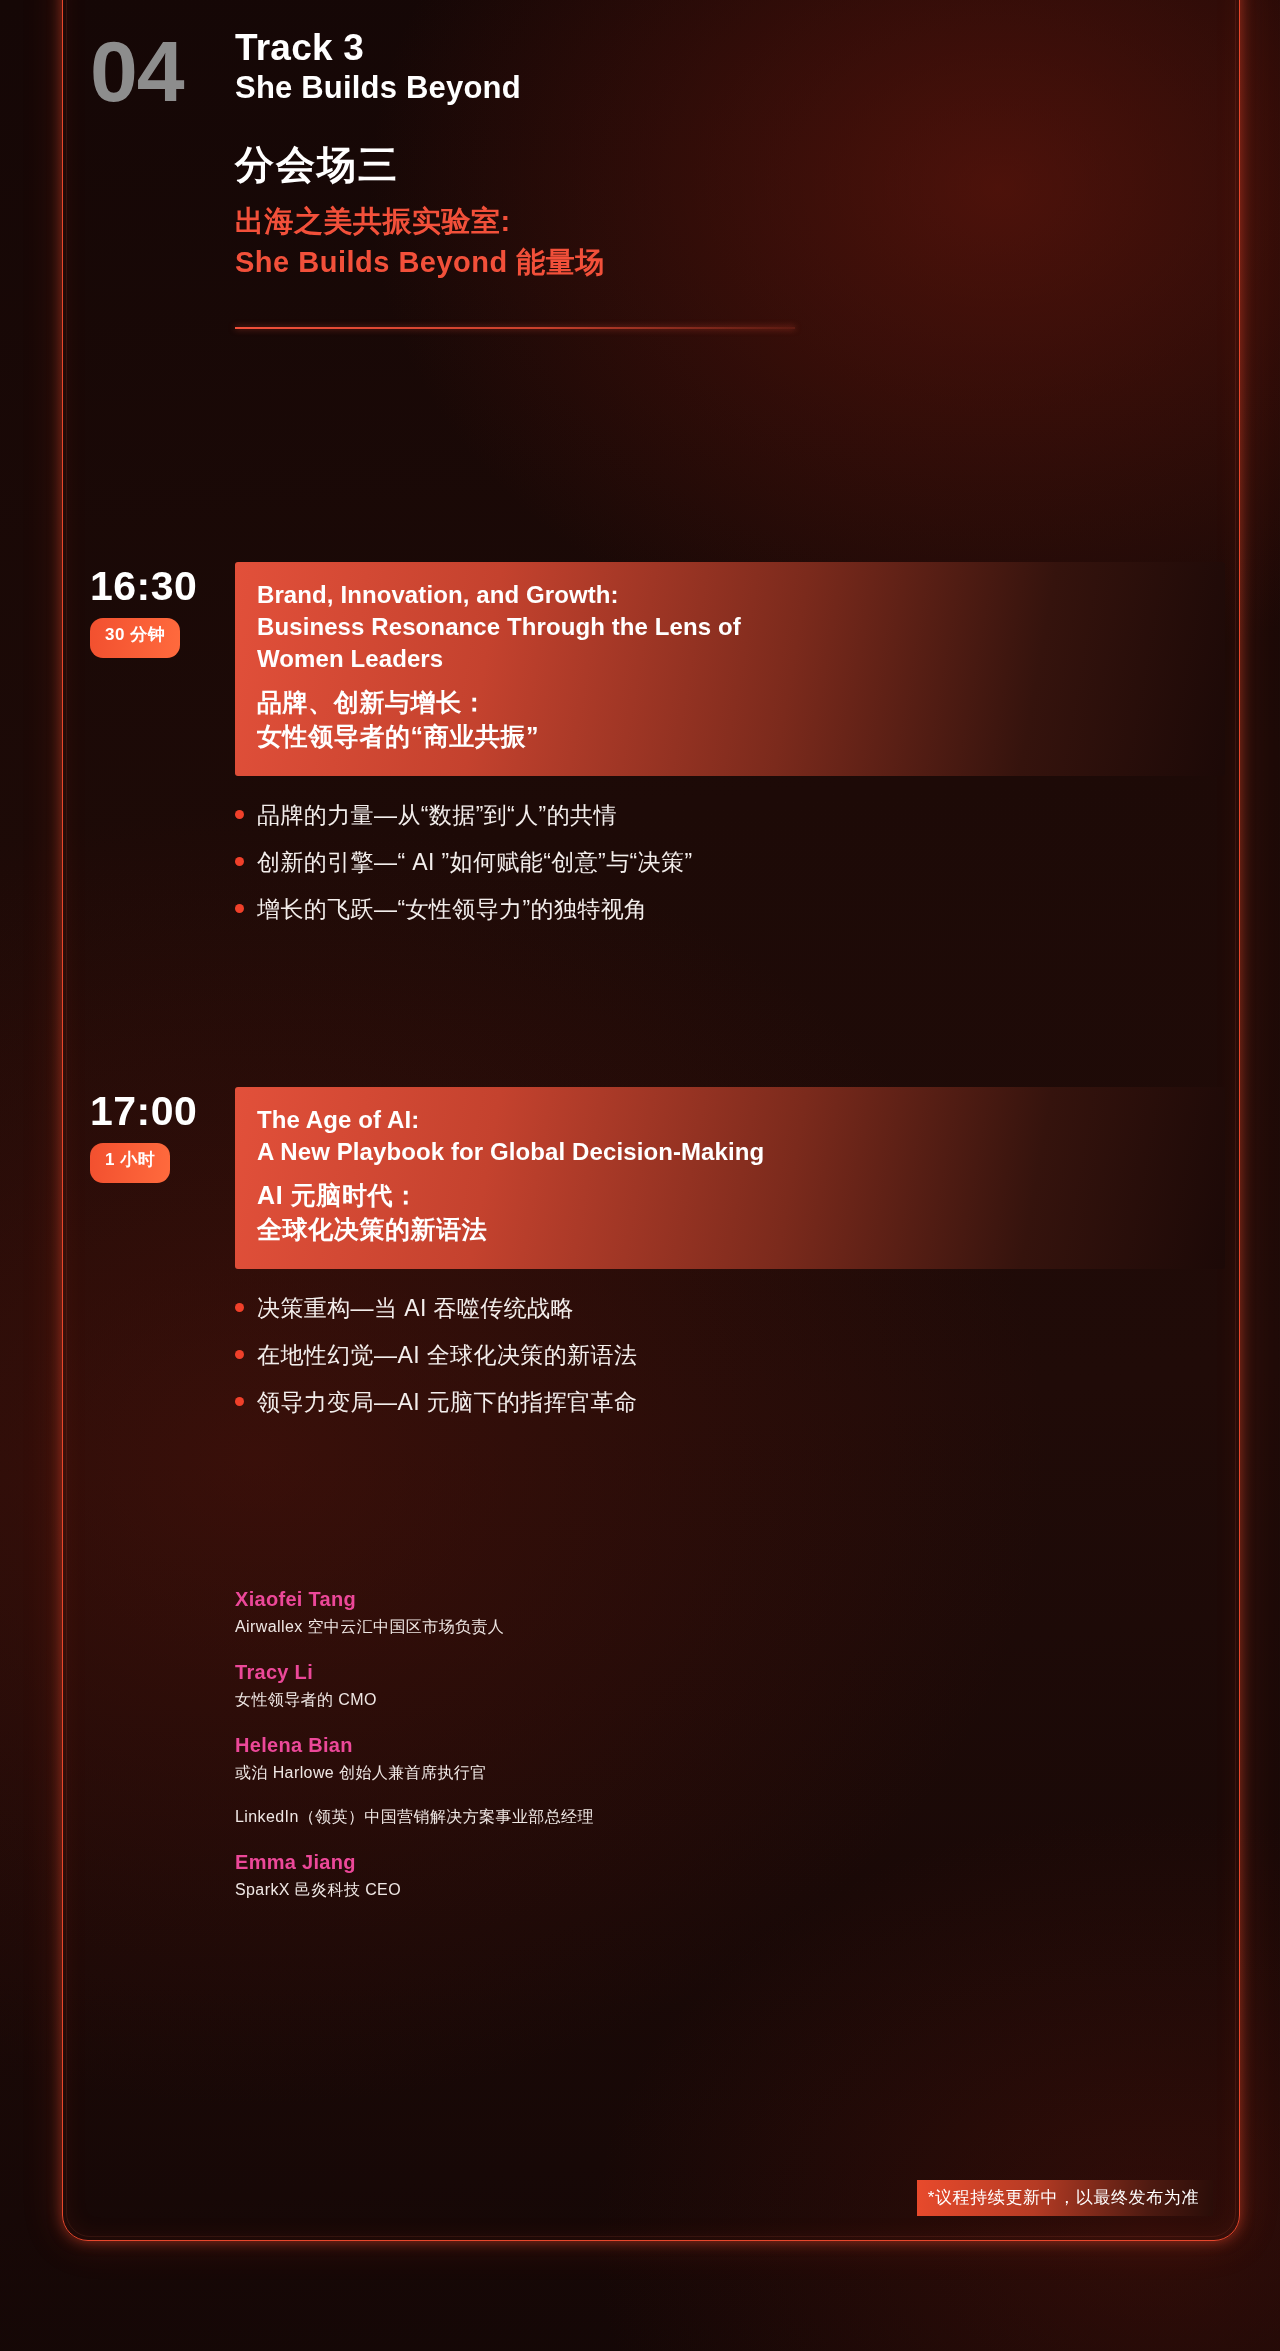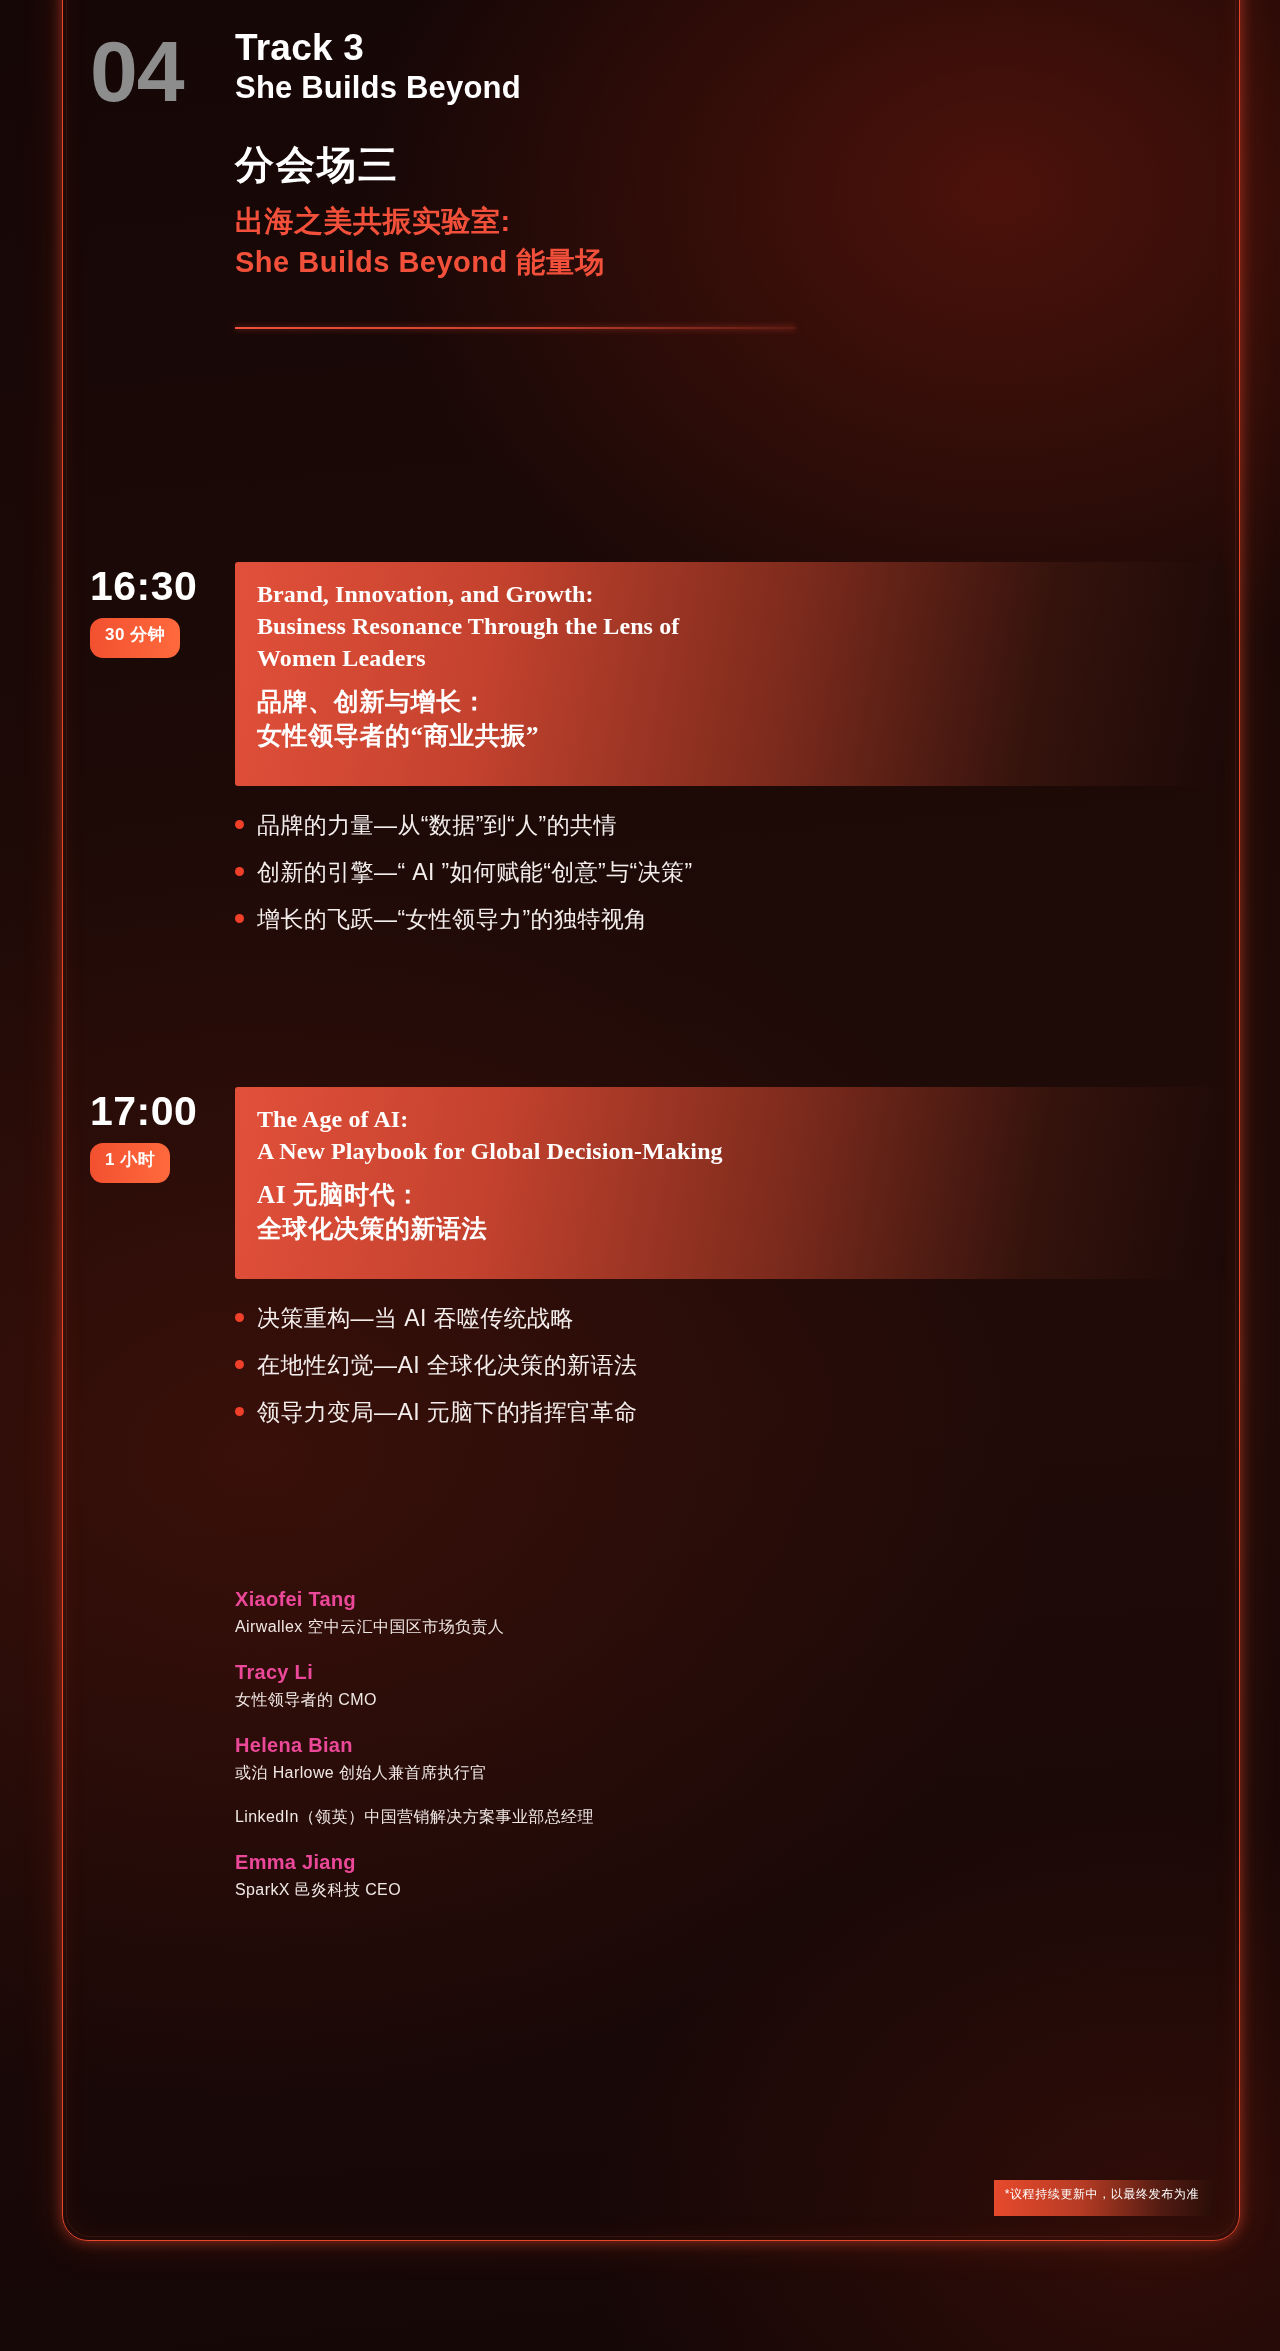--- a/index.html
+++ b/index.html
@@ -77,23 +77,22 @@
     letter-spacing:0.5px; line-height:1;
   }
   .badge {
     display:inline-block; margin-top:11px;
     background:linear-gradient(95deg,#f2502f 0%,#ff6a3d 100%);
     color:#ffffff; font-size:17px; font-weight:600;
     padding:5px 15px 12px; border-radius:13px; letter-spacing:0.5px;
   }
 
   .title-card {
-    flex:1; padding:17px 20px 32px 22px; border-radius:3px;
+    flex:1; padding:17px 20px 22px 22px; border-radius:3px;
     background:linear-gradient(100deg,#e2503a 0%,#c4422e 26%,#7b2a1c 56%,#35130d 80%,#1c0907 100%);
-    font-family:Liberation Serif, serif;
   }
   .t-en {
     font-size:24px; font-weight:700; color:#ffffff;
     line-height:1.33; letter-spacing:0.1px;
   }
   .t-cn {
     margin-top:10px; font-size:25px; font-weight:800; color:#ffffff;
     line-height:1.38; letter-spacing:0.6px;
   }
 
@@ -118,22 +117,22 @@
   }
   .spk-role {
     font-size:16px; font-weight:400; color:#efe7e4;
     letter-spacing:0.4px;
   }
 
   
   .footnote {
     position:absolute; right:67px; bottom:135px;
     background:linear-gradient(95deg,#e84a2c 0%,#b53b24 40%,#4e1a11 78%,#2a0d08 100%);
-    color:#ffffff; font-size:12px; font-weight:500;
-    padding:6px 14px 13px 11px; letter-spacing:0.6px;
+    color:#ffffff; font-size:17px; font-weight:500;
+    padding:6px 14px 7px 11px; letter-spacing:0.6px;
   }
 </style>
 </head>
 <body>
 
 <div class="frame"></div>
 <div class="frame-inner"></div>
 
 <div class="page">
 

